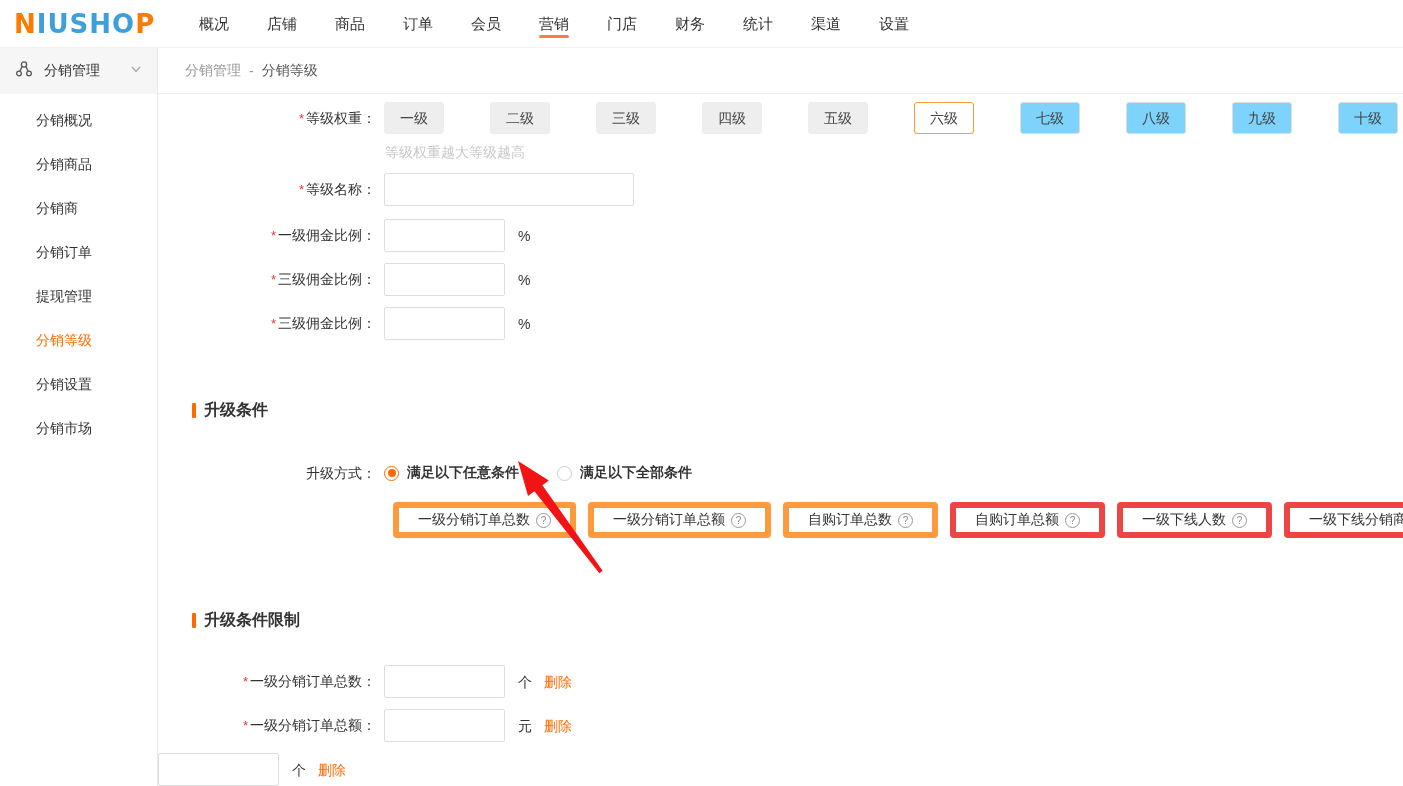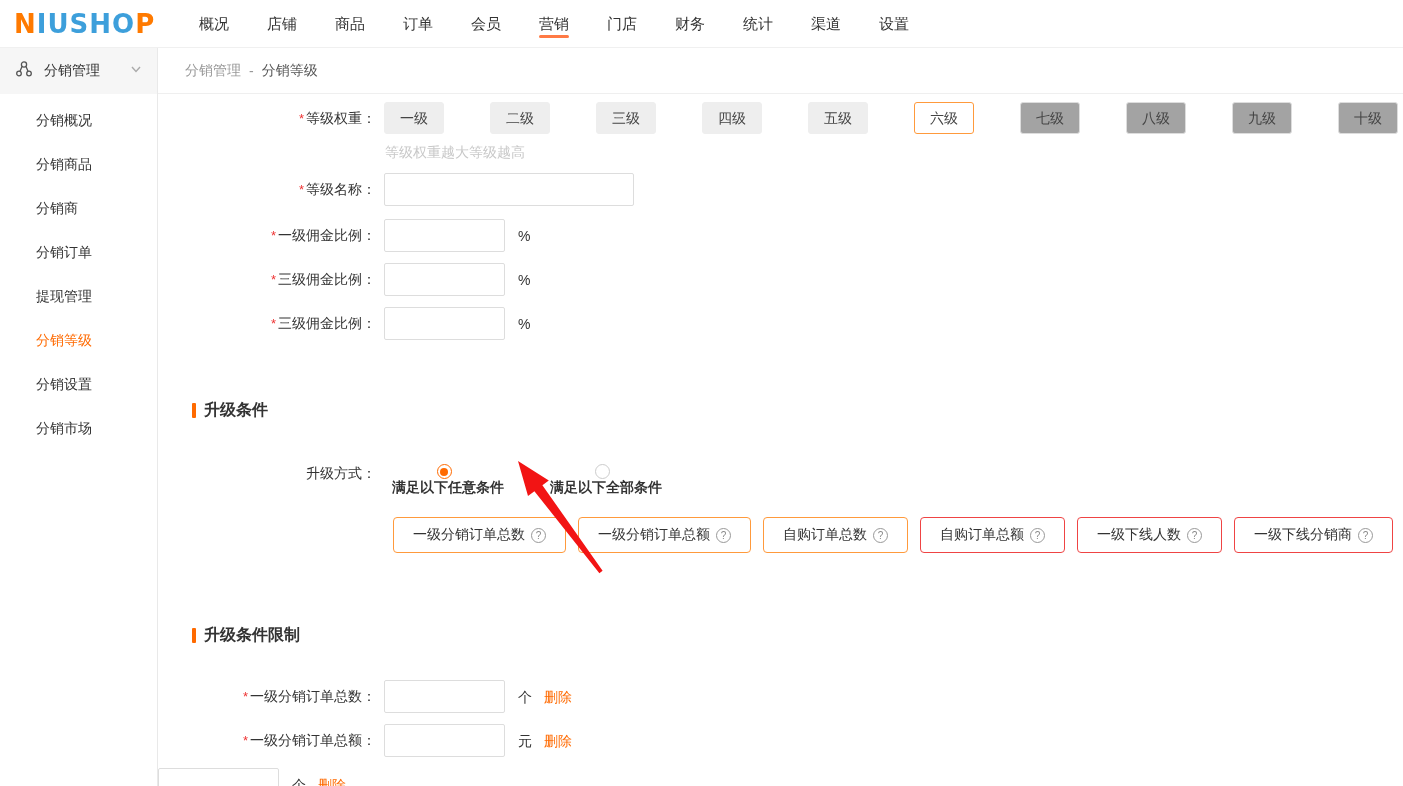--- a/index.html
+++ b/index.html
@@ -40,49 +40,49 @@
   .content { position:relative; padding-top:8px; }
   .form-row { display:flex; align-items:flex-start; }
   .f-label { width:226px; flex:0 0 226px; text-align:right; font-size:14px; color:#333;
     padding-right:8px; line-height:32px; white-space:nowrap; }
   .req { color:#e33; margin-right:2px; font-size:13px; }
   .f-ctrl { display:flex; align-items:center; }
 
   
   .level-btns { display:flex;gap:40px; }
   .lv-btn { width:60px; height:32px; line-height:30px; text-align:center; font-size:14px;
-    border-radius:3px; margin-right:6px; cursor:pointer; background:#a3a3a3; border:1px solid #ddd; color:#444; }
+    border-radius:3px; margin-right:6px; cursor:pointer; background:#7dd3fc; border:1px solid #ddd; color:#444; }
   .lv-btn.used { background:#eee; border-color:#eee; }
   .lv-btn.selected { background:#fff; border-color:#ff9a3c; }
   .hint { font-size:14px; color:#c8c8c8; margin:8px 0 0 227px; line-height:18px; }
 
   .gap12 { height:12px; } .gap13 { height:13px; } .gap11 { height:11px; }
 
   .text-input { height:33px; border:1px solid #ddd; border-radius:2px; background:#fff;
     font-size:14px; padding:0 8px; outline:none; color:#333; }
   .w250 { width:250px; } .w121 { width:121px; }
   .unit { font-size:14px; color:#333; margin-left:13px; line-height:32px; }
 
   
   .section-title { display:flex; align-items:center; margin-left:34px; font-size:16px; font-weight:bold; color:#333; }
   .section-title .bar { width:4px; height:15px; background:#ff6a00; margin-right:8px; border-radius:1px; }
 
   
   .radio-row .f-label { line-height:20px; }
-  .radio-opt { display:flex; align-items:center; margin-right:38px; cursor:pointer;flex-direction:column; }
+  .radio-opt { display:flex; align-items:center; margin-right:38px; cursor:pointer; }
   .radio-circle { width:15px; height:15px; border-radius:50%; border:1px solid #ccc; background:#fff;
     display:inline-flex; align-items:center; justify-content:center; }
   .radio-opt.selected .radio-circle { border-color:#ff6a00; }
   .radio-opt.selected .radio-circle::after { content:""; width:8px; height:8px; border-radius:50%; background:#ff6a00; }
   .radio-label { font-size:14px; font-weight:bold; color:#333; margin-left:8px; }
 
   
   .cond-btns { display:flex; margin-left:235px; }
   .cond-btn { height:36px; display:inline-flex; align-items:center; padding:0 19px; margin-right:12px;
-    border:1px solid #ef4444; border-radius:4px; background:#fff; font-size:14px; color:#333; cursor:pointer; white-space:nowrap; }
+    border:6px solid #ef4444; border-radius:4px; background:#fff; font-size:14px; color:#333; cursor:pointer; white-space:nowrap; }
   .cond-btn.active { border-color:#ff9a3c; }
   .q-icon { width:15px; height:15px; border:1px solid #999; border-radius:50%; color:#888;
     font-size:10px; line-height:13px; text-align:center; margin-left:6px; display:inline-block; }
 
   .del-link { font-size:14px; color:#ff6a00; margin-left:12px; line-height:32px; cursor:pointer; text-decoration:none; }
 
   .arrow-overlay { position:absolute; left:0; top:0; width:1403px; height:786px; pointer-events:none; z-index:50; }
 </style>
 </head>
 <body>

